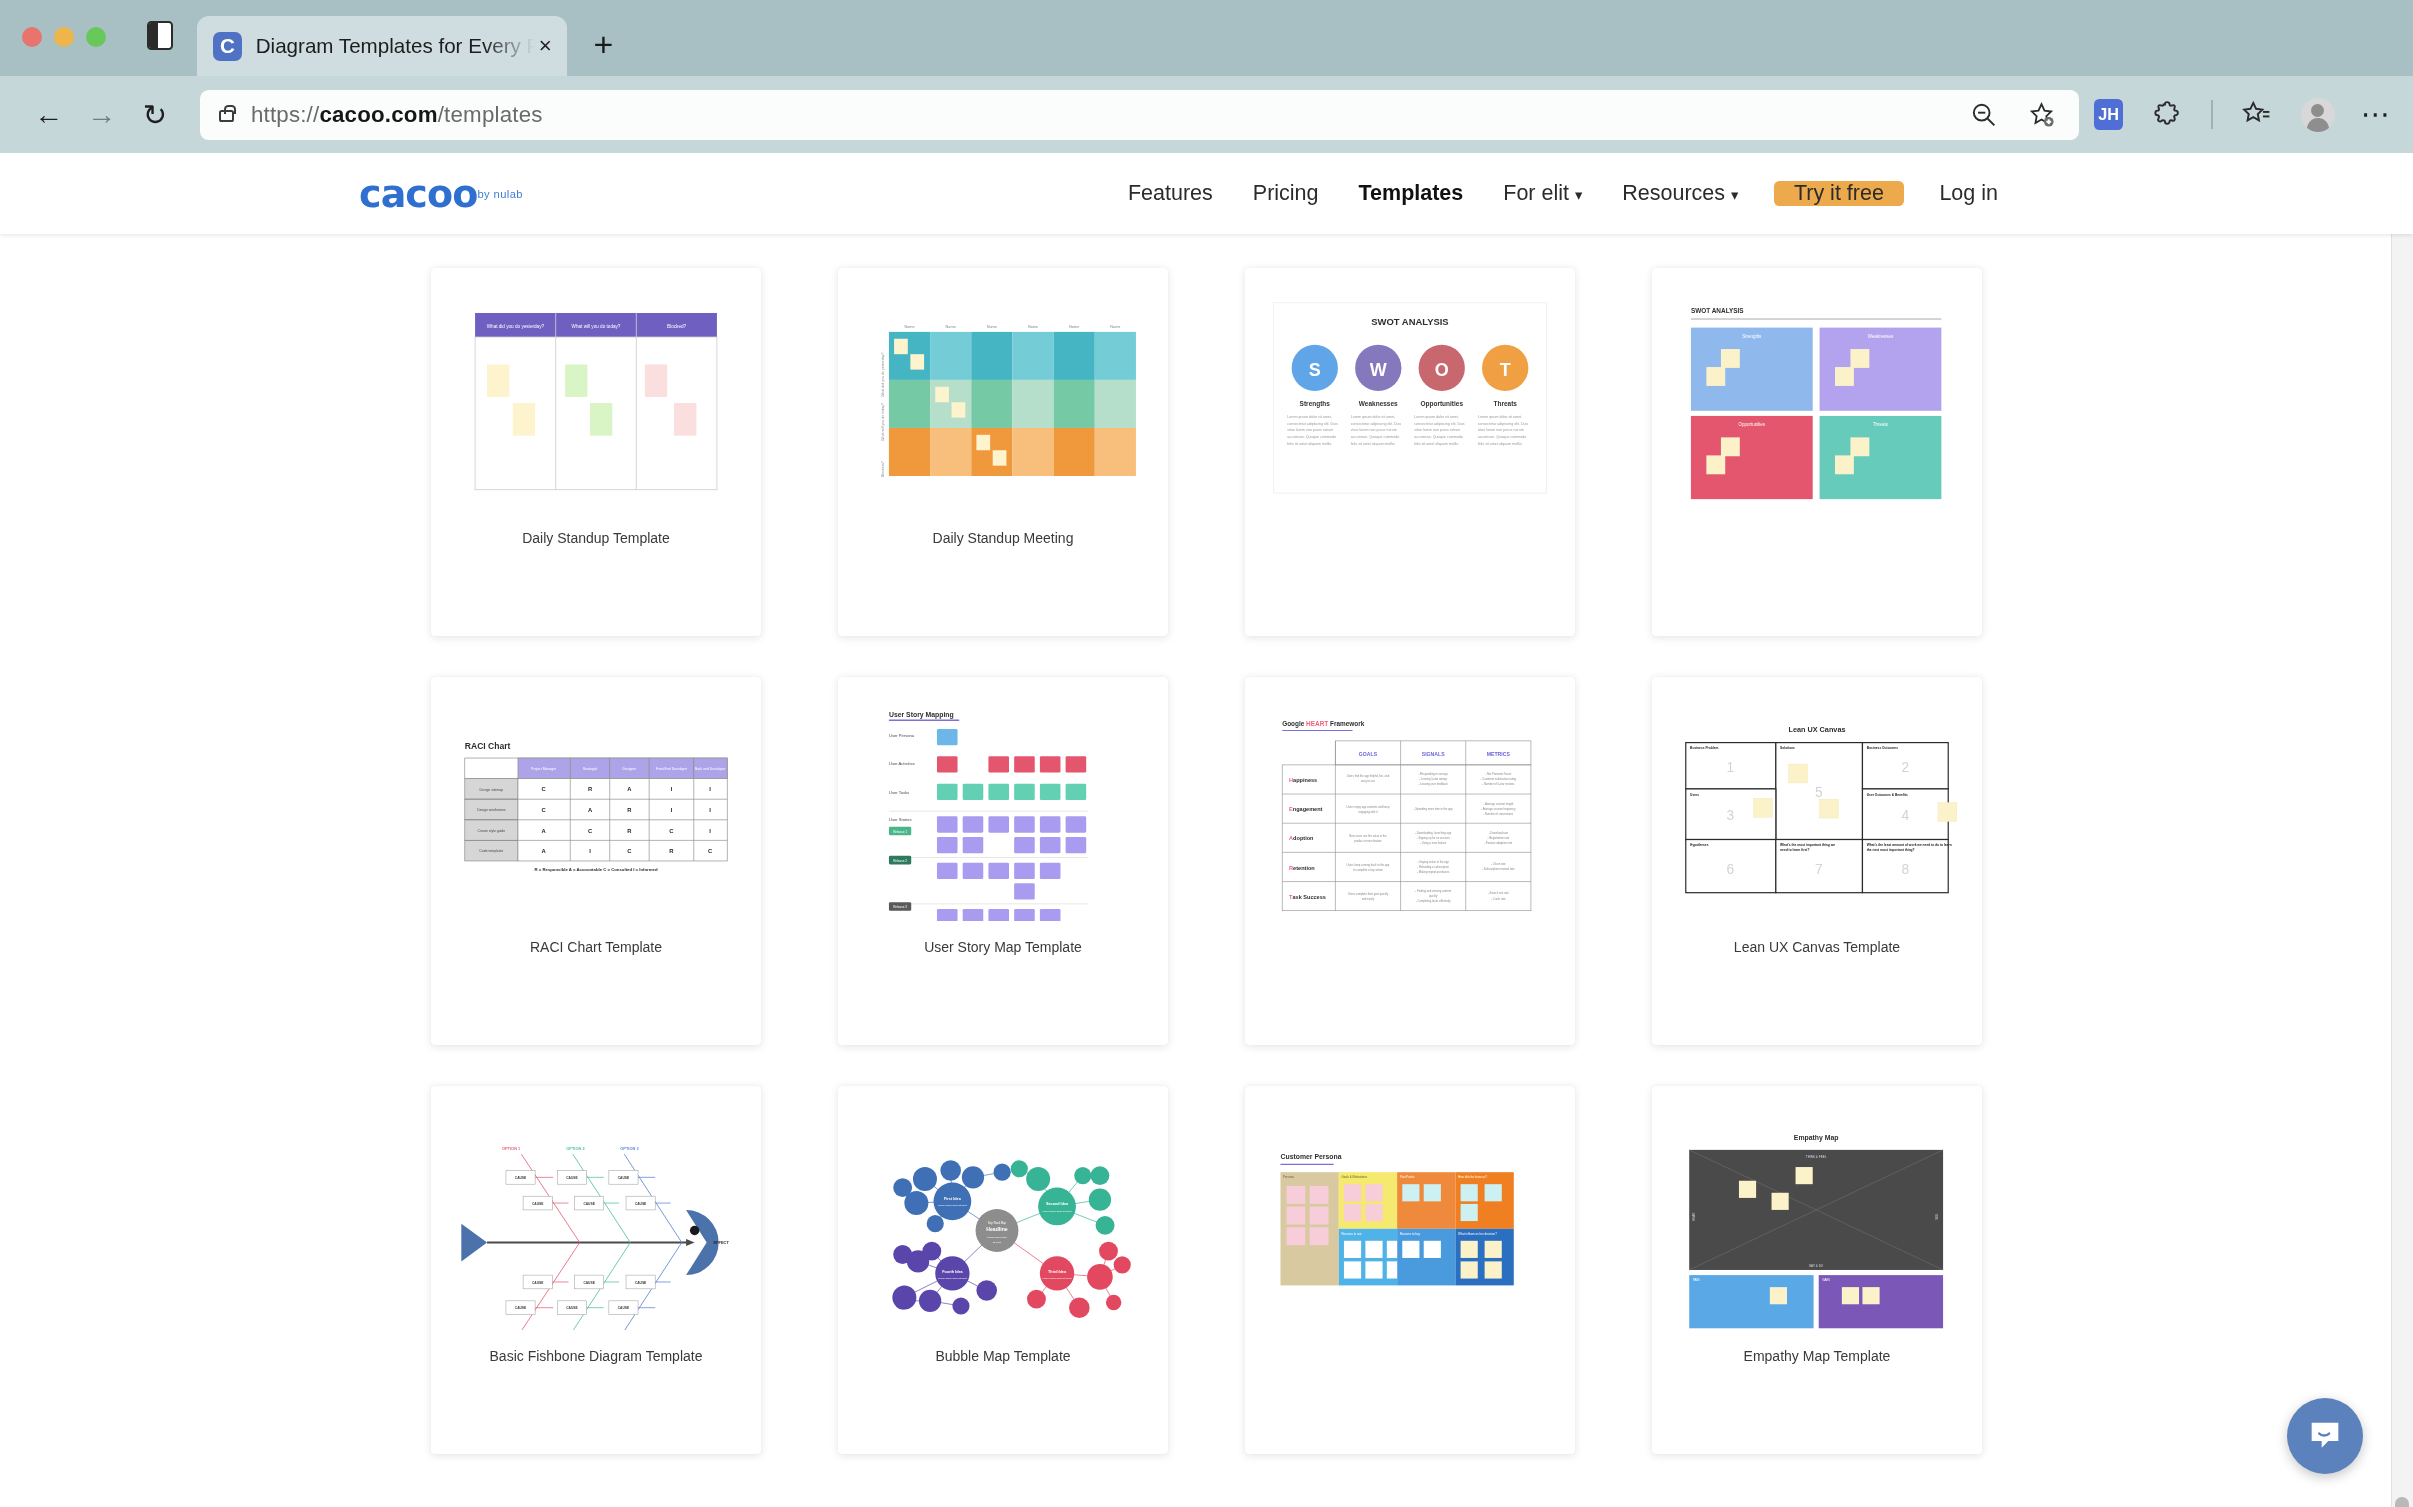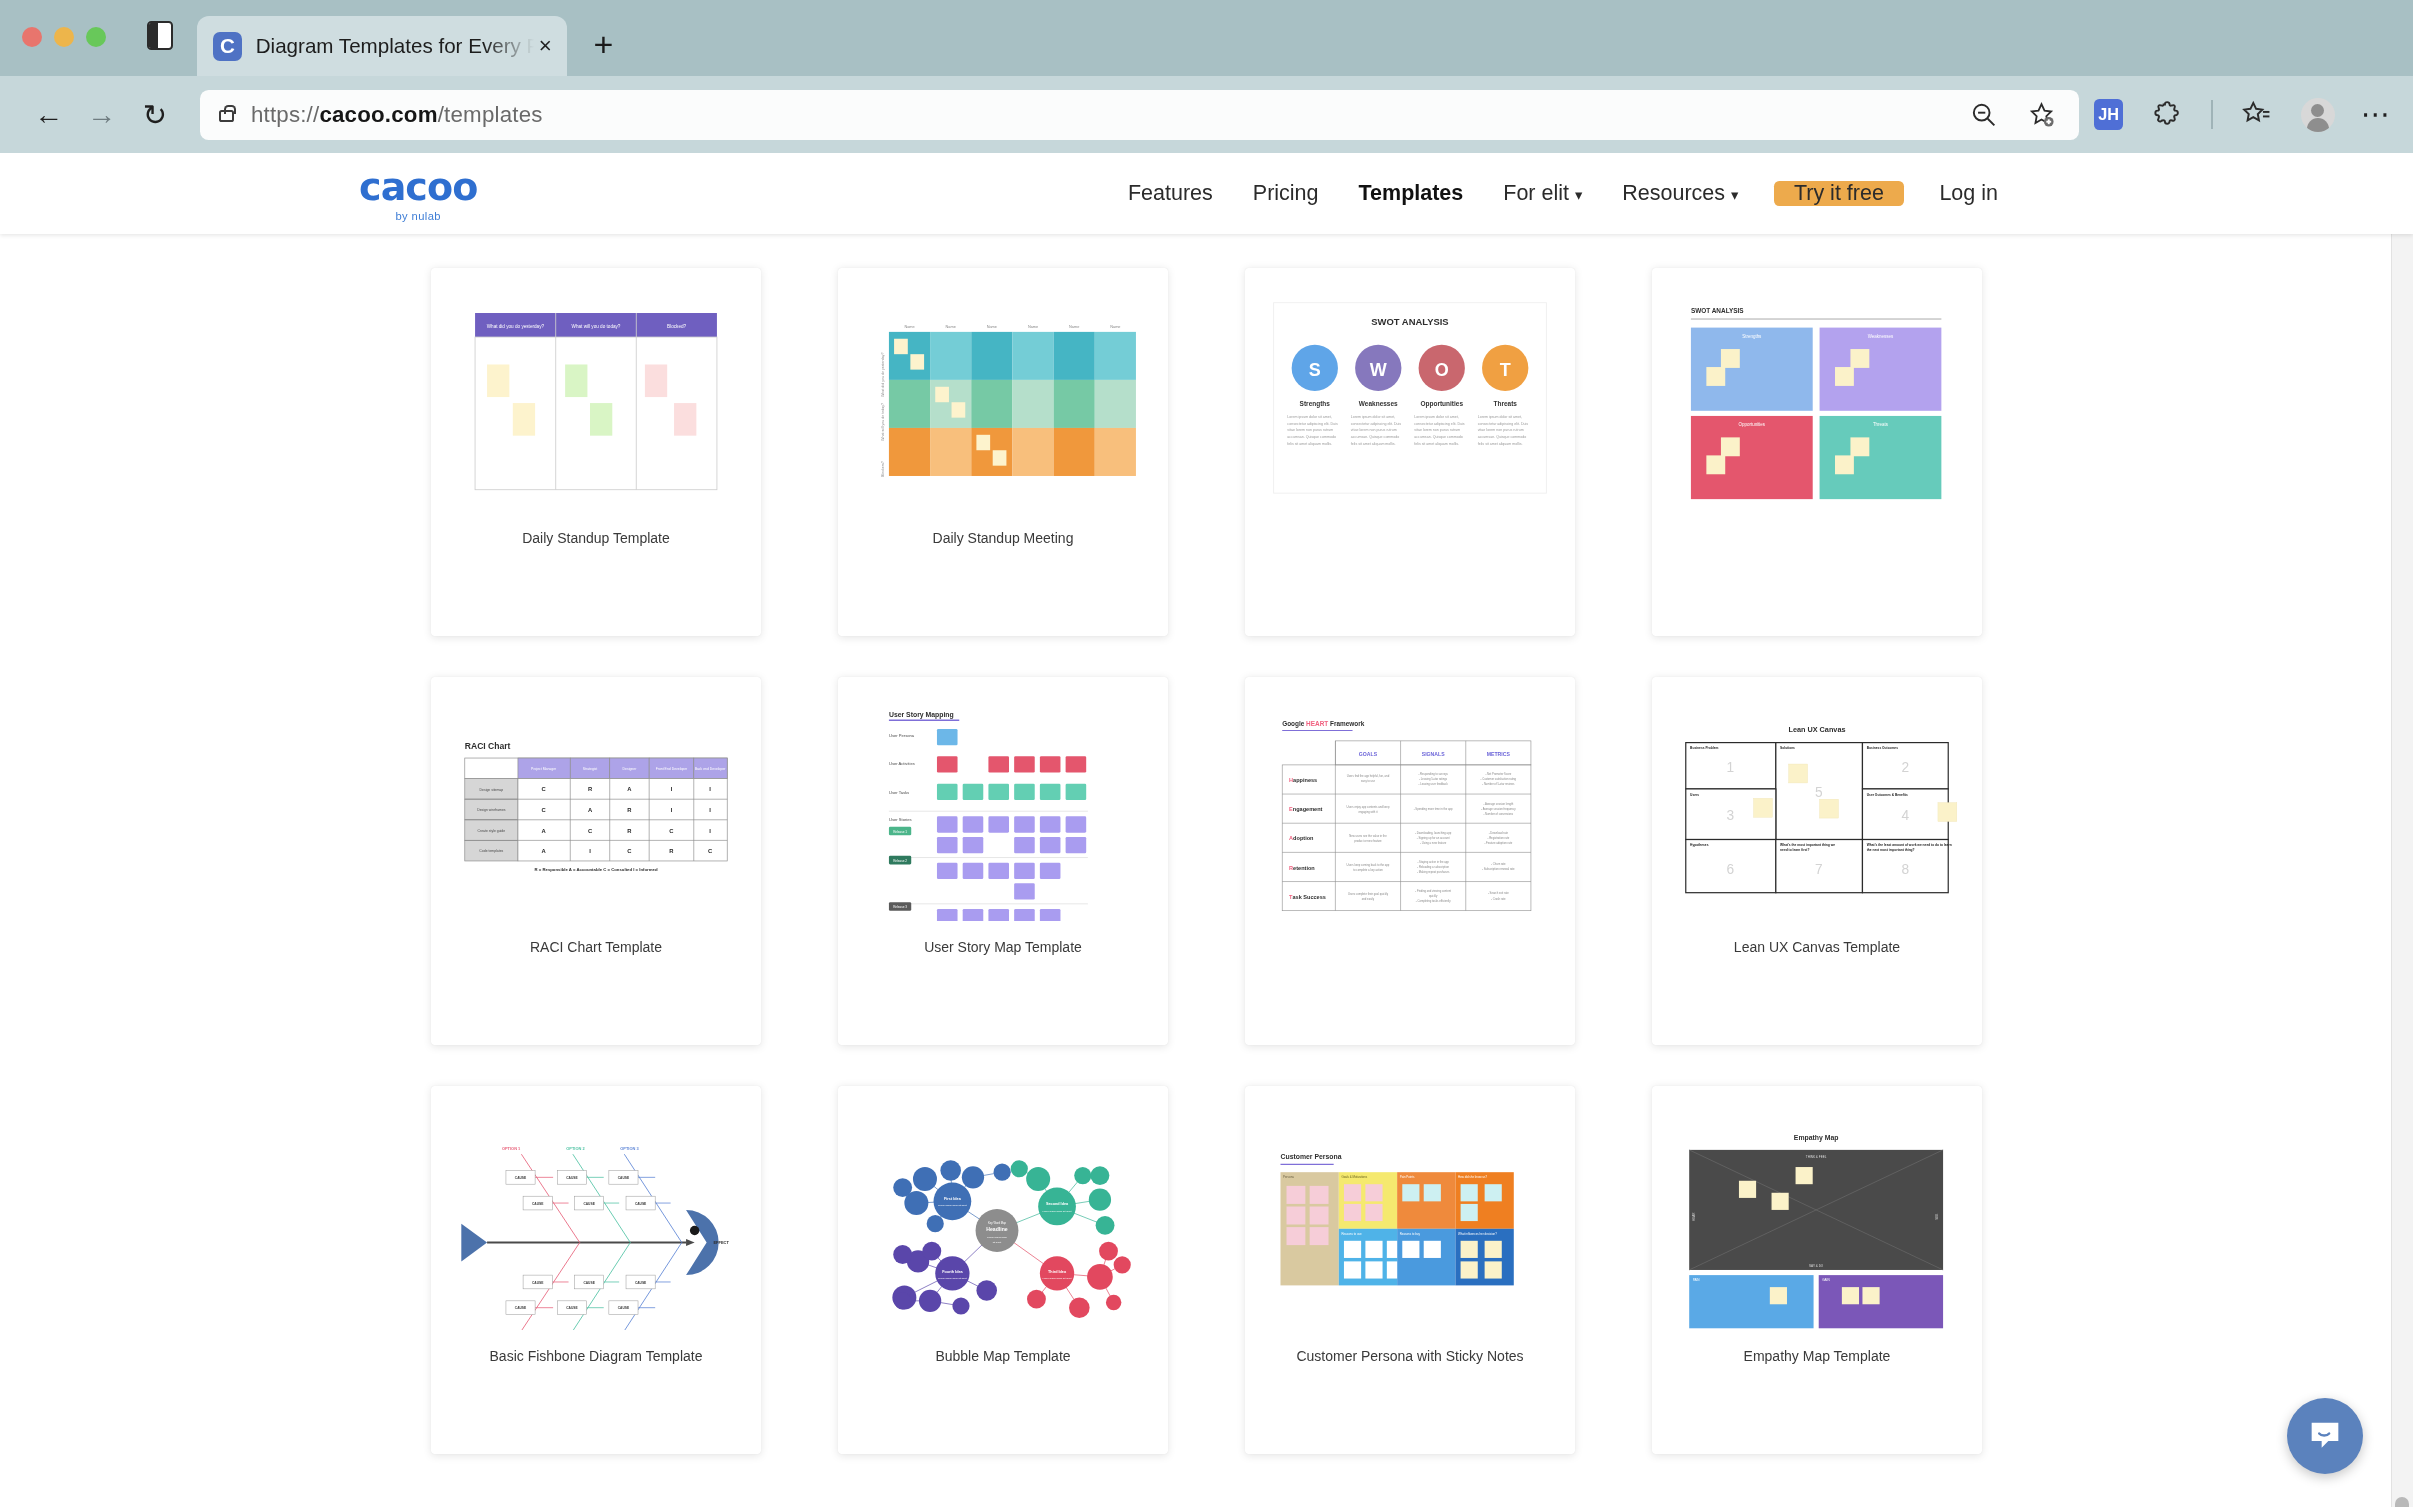--- a/index.html
+++ b/index.html
@@ -87,21 +87,21 @@
   .avatar::after{content:"";position:absolute;width:22.3px;height:13.8px;border-radius:11.2px 11.2px 0 0;background:#8e8e8e;left:6px;top:20.6px;}
   .dots3 { font-size: 29px; color:#1f1f1f; letter-spacing:0.9px; line-height: 0.6;}
 
   
   .viewport { position:absolute; left:0; top: 153px; right:0; bottom:0; background:#fff; overflow:hidden;}
   .sitehead {
     height: 81px; background:#fff; display:flex; align-items:center;
     box-shadow: 0 1.7px 4.3px rgba(0,0,0,.10);
     position: relative; z-index: 5;
   }
-  .logo { margin-left: 359px; display:flex; flex-direction:column; align-items:center;}
+  .logo { margin-left: 359px; display:flex; align-items:center;}
   .logo-main {
     font-size: 38px; font-weight: 700; color:#2f6fd0; letter-spacing: -0.9px;
     font-family:"DejaVu Sans", sans-serif;
   }
   .logo-sub { font-size: 11.2px; color:#3f7ed6; margin-top: 1.7px; letter-spacing:0.4px;}
   .nav { margin-left: auto; margin-right: 395px; display:flex; align-items:center; gap: 0; }
   .nav a {
     font-size: 21.5px; color:#2b2b2b; text-decoration:none; padding: 0 20px; white-space:nowrap;
   }
   .nav a.active { font-weight: 700; color:#111; }
@@ -897,21 +897,20 @@
                 </g>
                 <g fill="#fbf2c9">
                   <rect x="210" y="104" width="20" height="20"></rect>
                     <rect x="238" y="104" width="20" height="20"></rect>
                   <rect x="210" y="128" width="20" height="20"></rect>
                     <rect x="238" y="128" width="20" height="20"></rect>
                 </g>
               </g>
             </svg>
           </div>
-          <div class="card-title">Customer Persona with Sticky Notes</div>
         </div>
 
         <div class="card">
           <div class="thumb">
             <svg width="294" height="223" viewBox="0 0 342 260">
               <g transform="translate(22,28)">
                 <text x="148" y="10" font-size="8" font-weight="700" fill="#2e2e2e" text-anchor="middle" font-family="Liberation Sans, sans-serif">Empathy Map</text>
                 <rect x="0" y="22" width="296" height="140" fill="#4a4a4a"></rect>
                 <g stroke="#6f6f6f" stroke-width="0.7">
                   <line x1="0" y1="22" x2="296" y2="162"></line>

